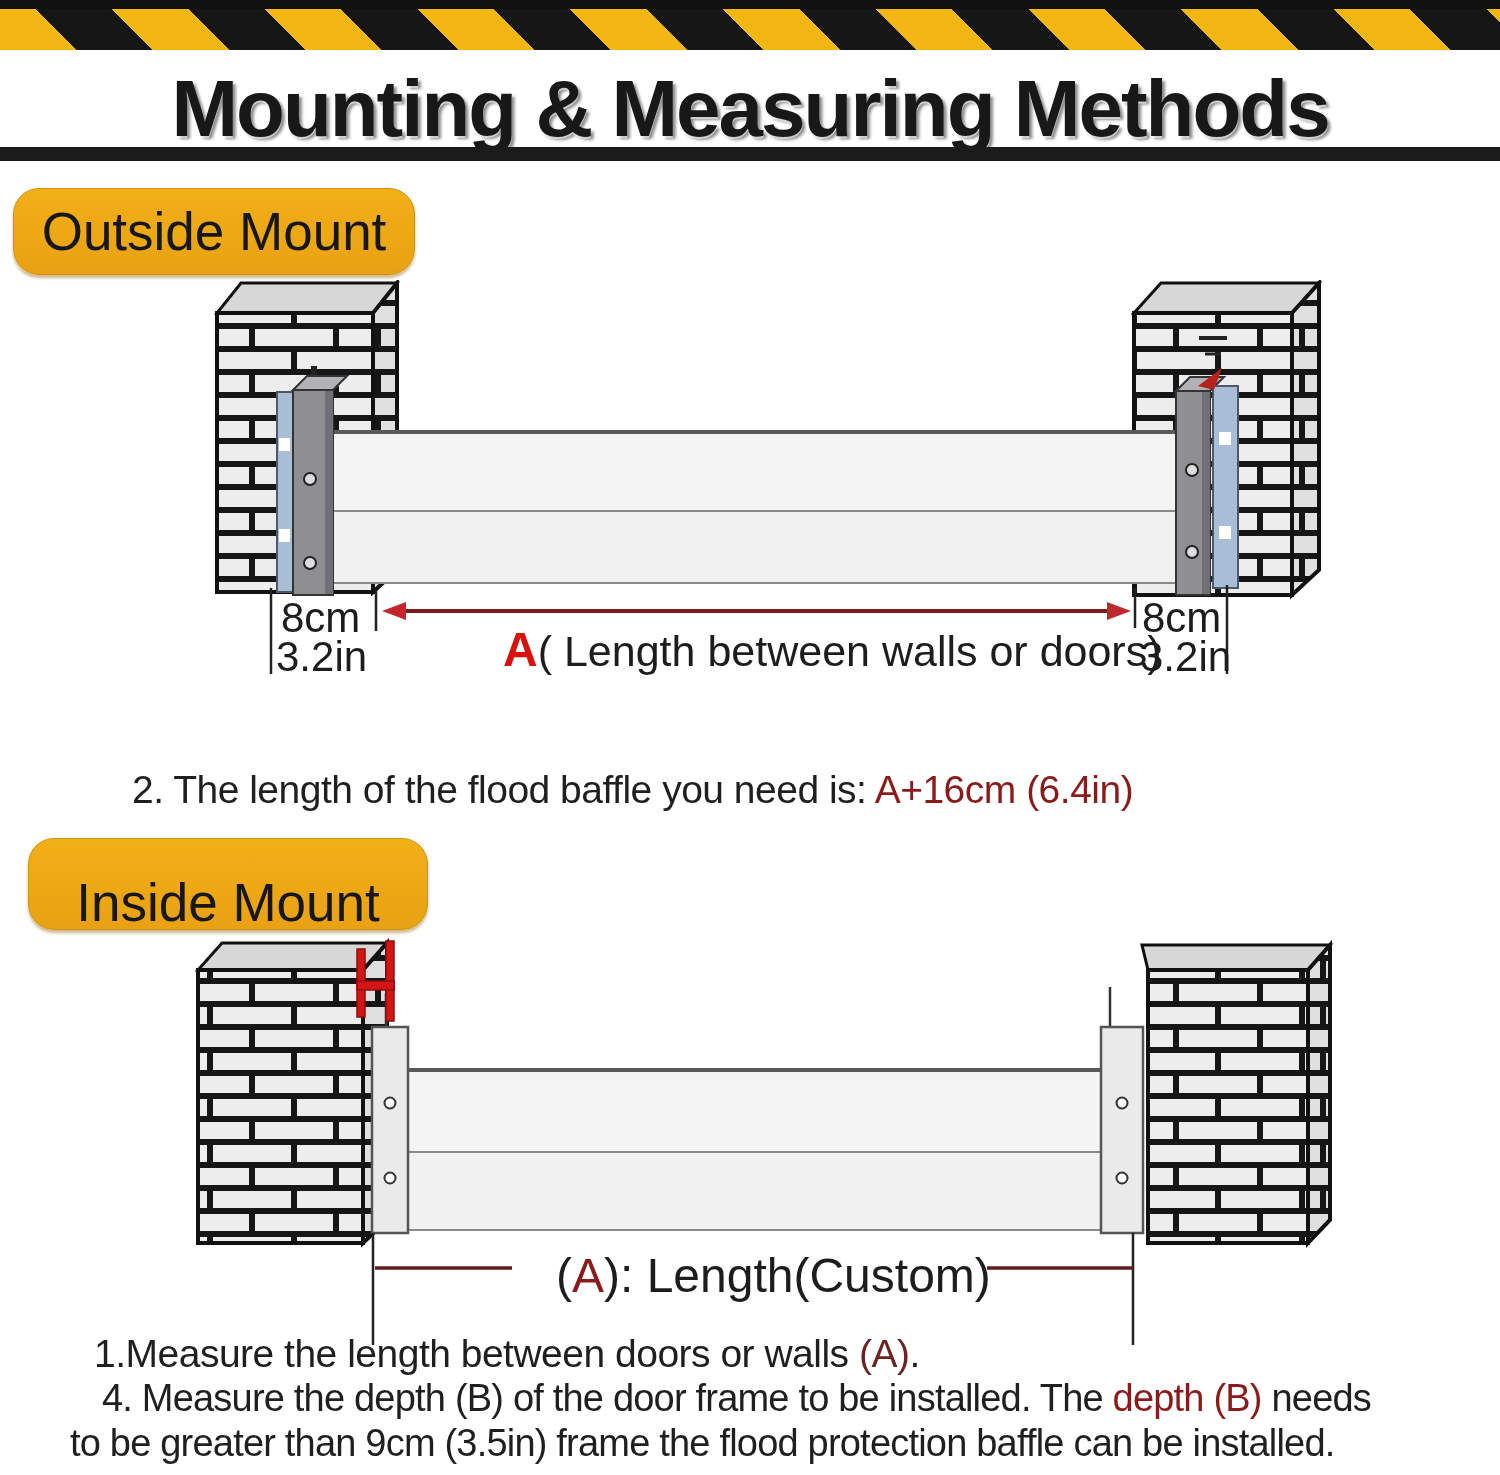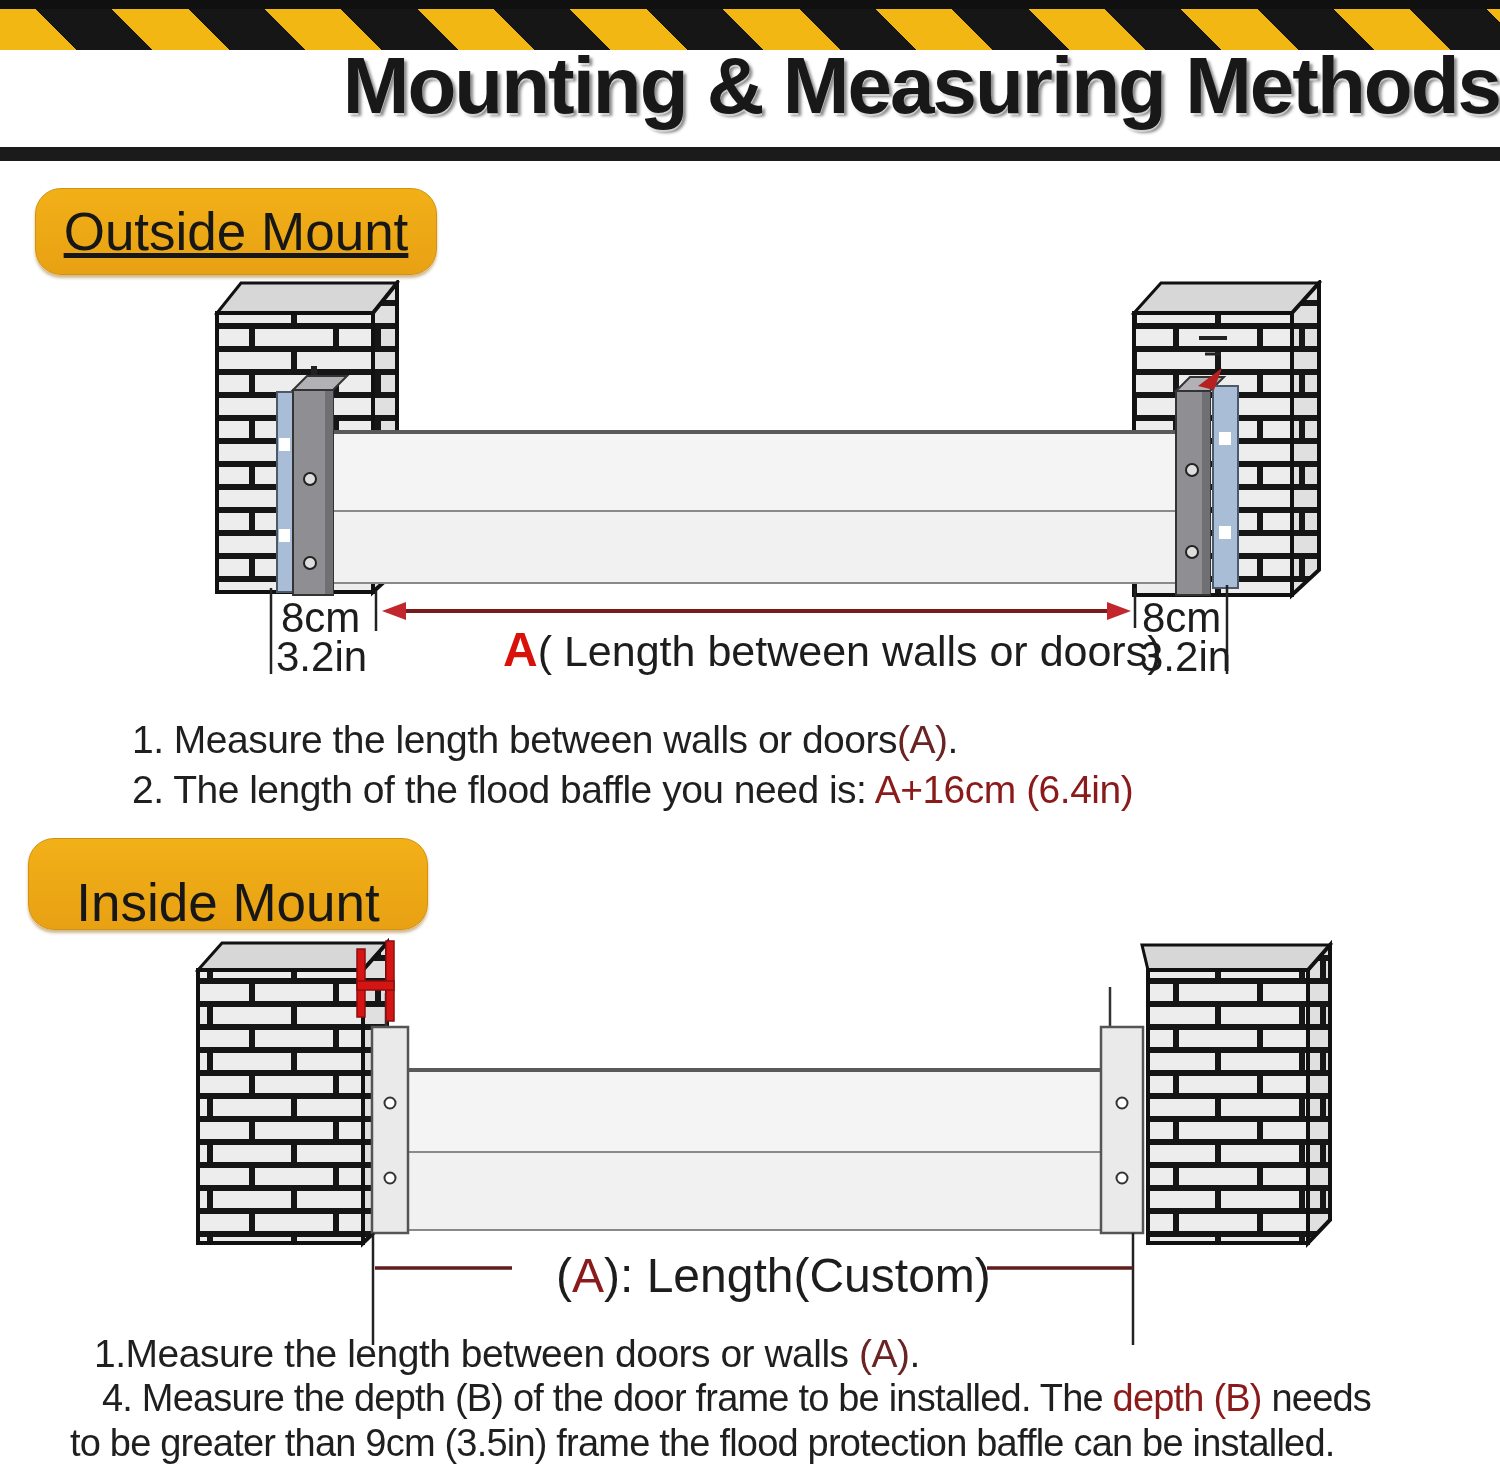--- a/index.html
+++ b/index.html
@@ -7,30 +7,30 @@
     position:relative;width:1500px;height:1475px;overflow:hidden;background:#ffffff;
     font-family:"Liberation Sans", sans-serif;color:#222;
   }
   .abs{position:absolute;}
   .nowrap{white-space:nowrap;line-height:1;}
 
   
   .tape-topbar{top:0;left:0;right:0;height:9px;background:#101010;}
   .tape{top:9px;left:0;right:0;height:41px;
     background:repeating-linear-gradient(45deg,#f3b713 0 54px,#161616 54px 108px);}
-  .title{top:44px;left:0;width:1500px;text-align:right;font-size:80px;font-weight:700;
+  .title{top:67px;left:0;width:1500px;text-align:center;font-size:80px;font-weight:700;
     letter-spacing:-2px;color:#181818;line-height:1.05;
     text-shadow:0 2px 0 rgba(255,255,255,.55), 3px 3px 3px rgba(0,0,0,.45);}
   .divider{top:147px;left:0;right:0;height:14px;background:#1b1b1b;}
 
   
   .badge{display:flex;align-items:center;justify-content:center;
     background:linear-gradient(#f2b018,#e8a113);border:1px solid #d3920e;border-radius:26px;
     color:#171717;font-size:53px;box-shadow:0 3px 3px rgba(150,100,10,.45);}
-  .badge-outside{left:35px;top:188px;width:400px;height:85px;text-decoration:underline;}
+  .badge-outside{left:13px;top:188px;width:400px;height:85px;}
   .badge-inside{left:28px;top:838px;width:398px;height:90px;align-items:flex-end;}
 
   
   .dim{font-size:42px;color:#1d1d1d;}
   .step{font-size:39px;color:#1f1f1f;letter-spacing:-0.5px;}
   .red-dark{color:#8b1a1a;}
   .maroon{color:#6b2424;}
   .red-bright{color:#d8120a;font-weight:700;}
   .depth-label{font-size:44px;color:#4f1d1d;}
   .depth-gt{font-size:58px;color:#3c1f1f;line-height:.8;vertical-align:-6px;}
@@ -129,23 +129,20 @@
   </svg>
 
   <div class="abs dim nowrap" style="left:281px;top:597px">8cm</div>
   <div class="abs dim nowrap" style="left:276px;top:636px">3.2in</div>
   <div class="abs dim nowrap" style="left:1142px;top:597px">8cm</div>
   <div class="abs dim nowrap" style="left:1140px;top:636px">3.2in</div>
   <div class="abs nowrap" style="left:503px;top:626px">
     <span class="red-bright" style="font-size:48px">A</span><span class="dim" style="font-size:43px">( Length between walls or doors)</span>
   </div>
 
-  <div class="abs step nowrap" style="left:132px;top:720px">
-    <span>1. Measure the length between walls or doors</span><span class="maroon">(A)</span><span>.</span>
-  </div>
   <div class="abs step nowrap" style="left:132px;top:770px">
     <span>2. The length of the flood baffle you need is: </span><span class="red-dark">A+16cm (6.4in)</span>
   </div>
 
   <div class="abs badge badge-inside">
     <span class="nowrap">Inside Mount</span>
   </div>
 
   <svg class="abs" style="left:0;top:935px" width="1500" height="412" viewBox="0 0 1500 412">
     <defs>

